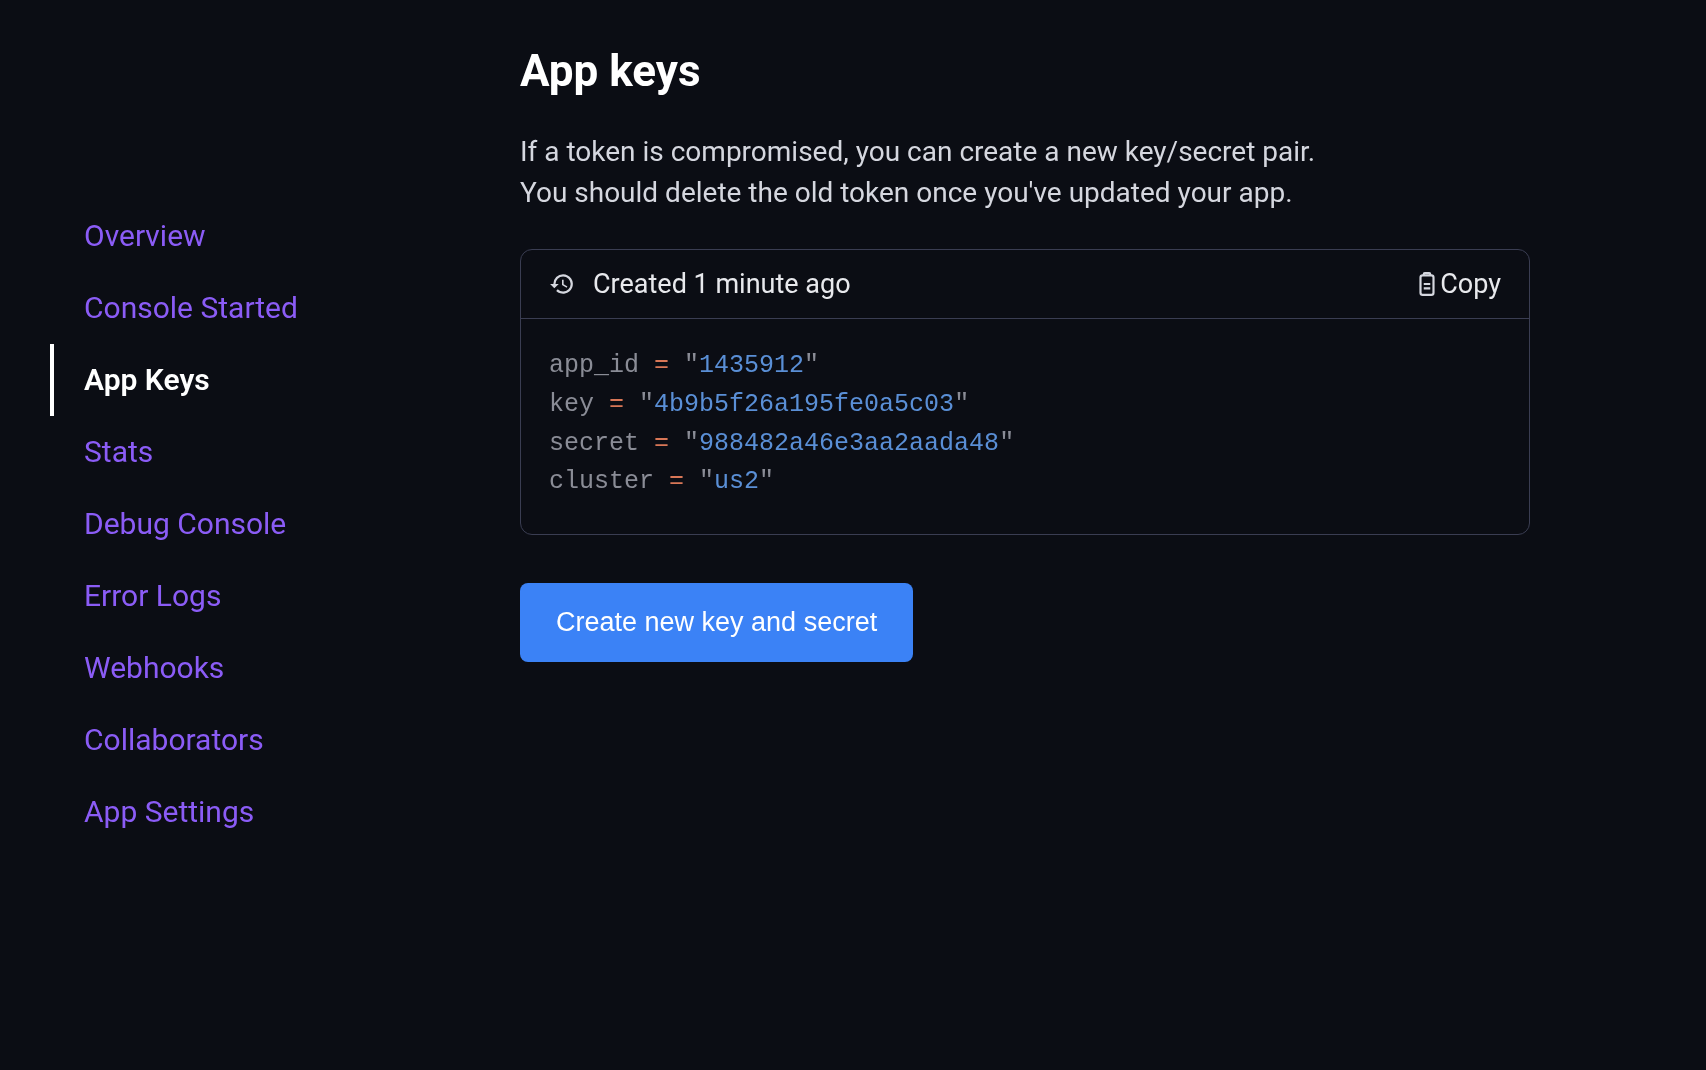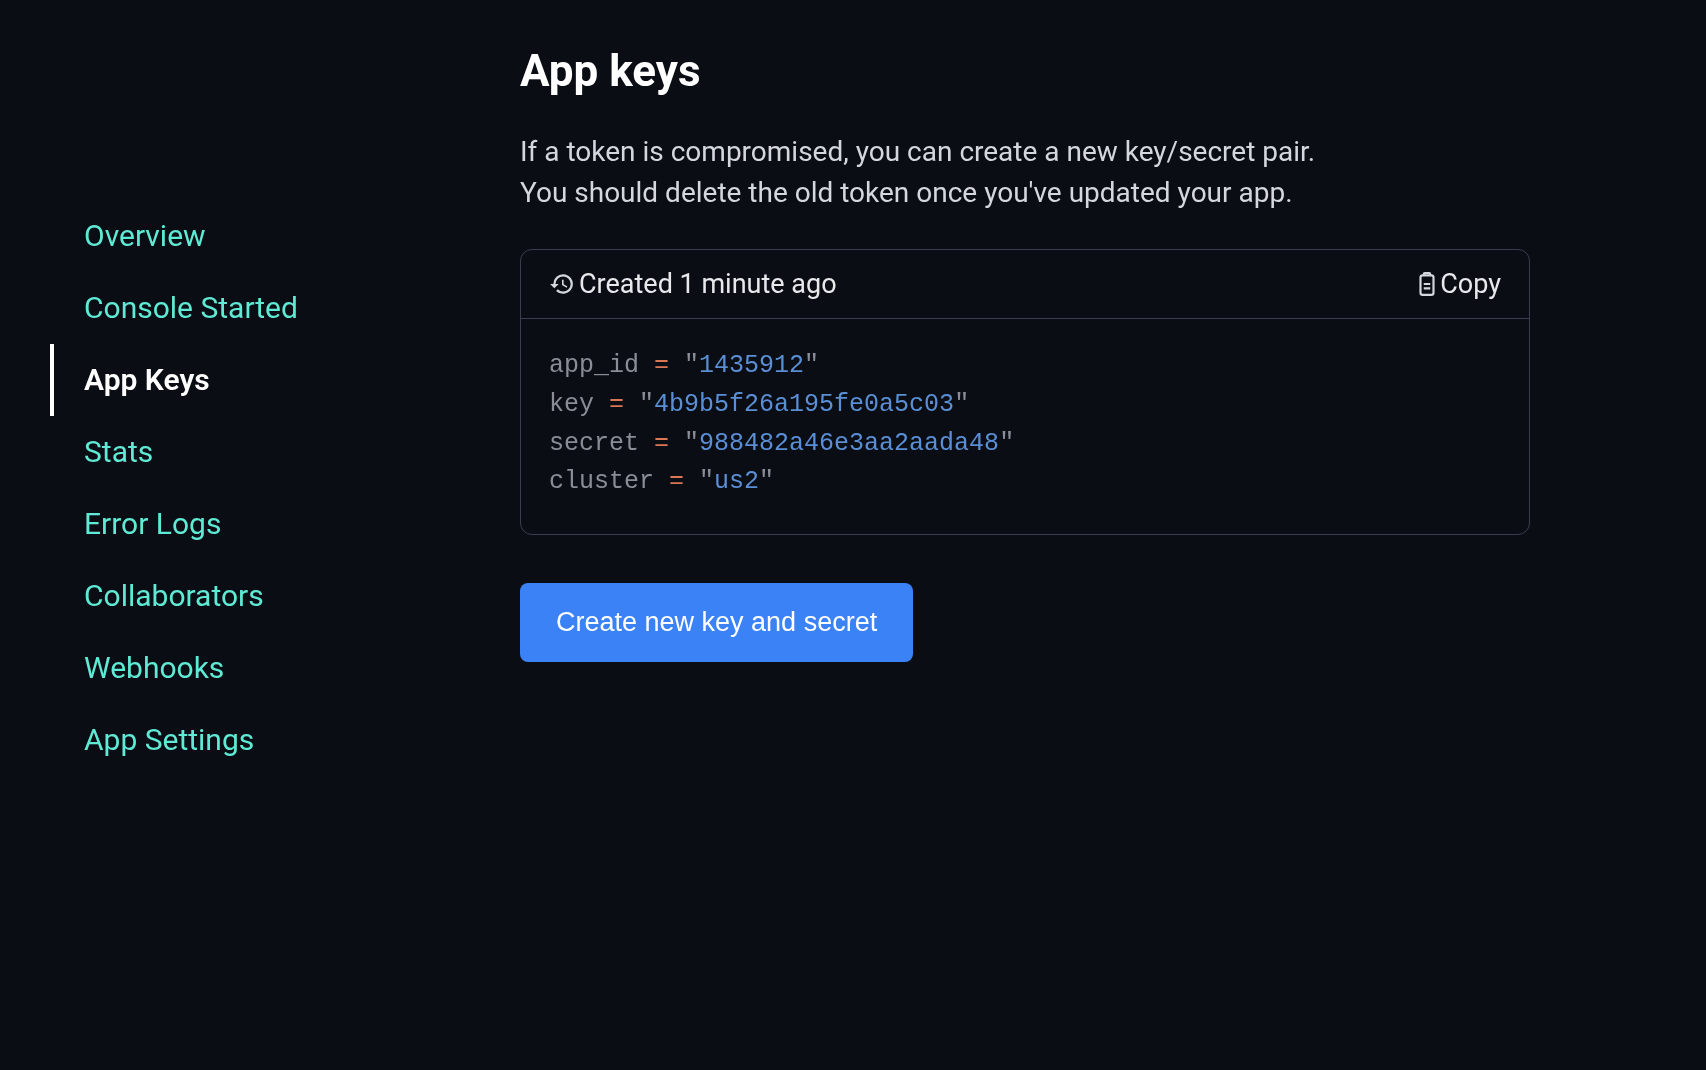--- a/index.html
+++ b/index.html
@@ -21,21 +21,21 @@
       height: 100%;
     }
     .sidebar {
       width: 420px;
       padding-top: 200px;
       padding-left: 50px;
     }
     .sidebar-item {
       display: block;
       font-size: 30px;
-      color: #5eead4;
+      color: #8b5cf6;
       padding: 18px 0 18px 30px;
       cursor: pointer;
       border-left: 4px solid transparent;
       line-height: 1.2;
     }
     .sidebar-item.active {
       border-left: 4px solid #ffffff;
       font-weight: 600;
       color: #ffffff;
     }
@@ -71,21 +71,21 @@
     .code-card-header {
       display: flex;
       align-items: center;
       justify-content: space-between;
       padding: 18px 28px;
       border-bottom: 1px solid #3a3d52;
     }
     .header-left {
       display: flex;
       align-items: center;
-      gap: 4px;
+      gap: 18px;
     }
     .history-icon {
       width: 26px;
       height: 26px;
       color: #d5d7df;
     }
     .created-text {
       font-size: 27px;
       color: #e8e9ed;
     }
@@ -138,27 +138,30 @@
     <div class="sidebar-item">
       <span>Console Started</span>
     </div>
     <div class="sidebar-item active">
       <span>App Keys</span>
     </div>
     <div class="sidebar-item">
       <span>Stats</span>
     </div>
     <div class="sidebar-item">
+      <span>Debug Console</span>
+    </div>
+    <div class="sidebar-item">
       <span>Error Logs</span>
     </div>
     <div class="sidebar-item">
+      <span>Webhooks</span>
+    </div>
+    <div class="sidebar-item">
       <span>Collaborators</span>
-    </div>
-    <div class="sidebar-item">
-      <span>Webhooks</span>
     </div>
     <div class="sidebar-item">
       <span>App Settings</span>
     </div>
   </nav>
 
   <main class="main">
     <h1 class="page-title">App keys</h1>
     <div class="page-description">
       <span class="description-line">If a token is compromised, you can create a new key/secret pair.</span>

